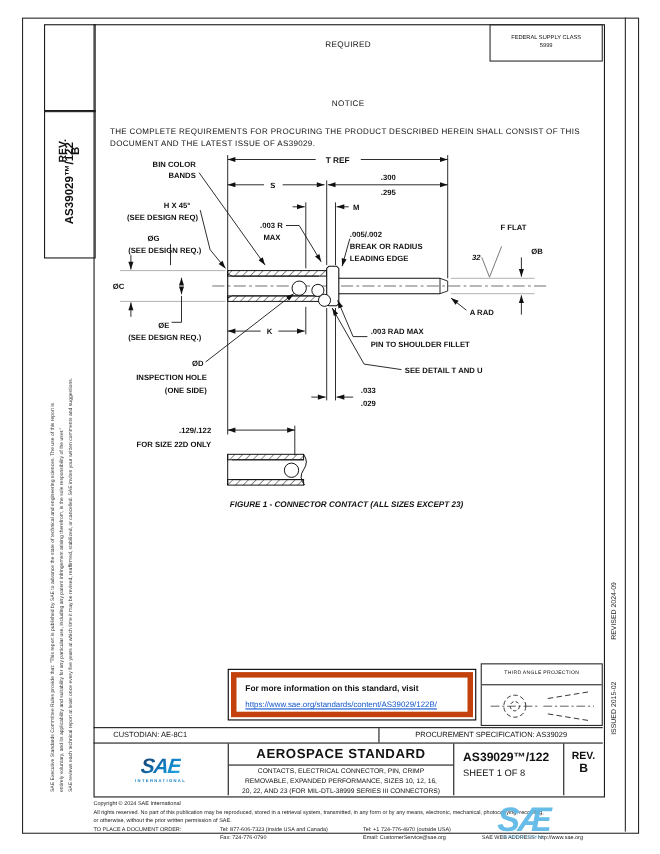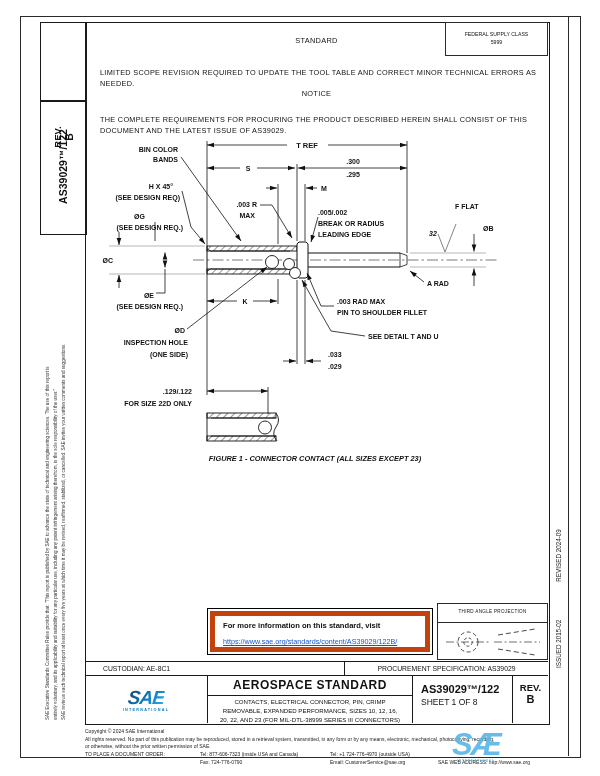--- a/index.html
+++ b/index.html
@@ -49,22 +49,21 @@
   <div class="abs rot" style="left:551px;top:418px;width:250px;height:15px;transform:rotate(-90deg) translateX(-250px);display:flex;gap:38px;align-items:center;font-size:6.3px;color:#222;white-space:nowrap;">
     <span>ISSUED 2015-02</span>
     <span>REVISED 2024-09</span>
   </div>
 
   <div class="abs bord ctr" style="left:445px;top:22px;width:103px;height:34px;font-size:5.2px;padding-top:7px;box-sizing:border-box;line-height:1.6;">
     <div>FEDERAL SUPPLY CLASS</div>
     <div>5999</div>
   </div>
 
-  <div class="abs ctr smallcaps" style="left:85px;top:36px;width:463px;font-size:7.4px;">STANDARD</div>
-  <div class="abs smallcaps" style="left:100px;top:68px;width:447px;font-size:7.3px;line-height:1.45;">LIMITED SCOPE REVISION REQUIRED TO UPDATE THE TOOL TABLE AND CORRECT MINOR TECHNICAL ERRORS AS NEEDED.</div>
+  <div class="abs ctr smallcaps" style="left:85px;top:36px;width:463px;font-size:7.4px;">REQUIRED</div>
   <div class="abs ctr smallcaps" style="left:85px;top:89px;width:463px;font-size:7.4px;">NOTICE</div>
   <div class="abs smallcaps" style="left:100px;top:115px;width:447px;font-size:7.3px;line-height:1.45;">THE COMPLETE REQUIREMENTS FOR PROCURING THE PRODUCT DESCRIBED HEREIN SHALL CONSIST OF THIS DOCUMENT AND THE LATEST ISSUE OF AS39029.</div>
 
   <svg class="abs" style="left:85px;top:131px;" width="463" height="345" viewBox="0 0 463 345">
     <defs>
       <marker id="arr" viewBox="0 0 8 6" markerWidth="8" markerHeight="6" refX="7.5" refY="3" orient="auto-start-reverse" markerUnits="userSpaceOnUse">
         <path d="M0.5,0.7 L7.5,3 L0.5,5.3 Z" fill="#111"></path>
       </marker>
       <pattern id="hat" width="5" height="5" patternUnits="userSpaceOnUse" patternTransform="rotate(45)">
         <rect width="5" height="5" fill="#fff"></rect>

